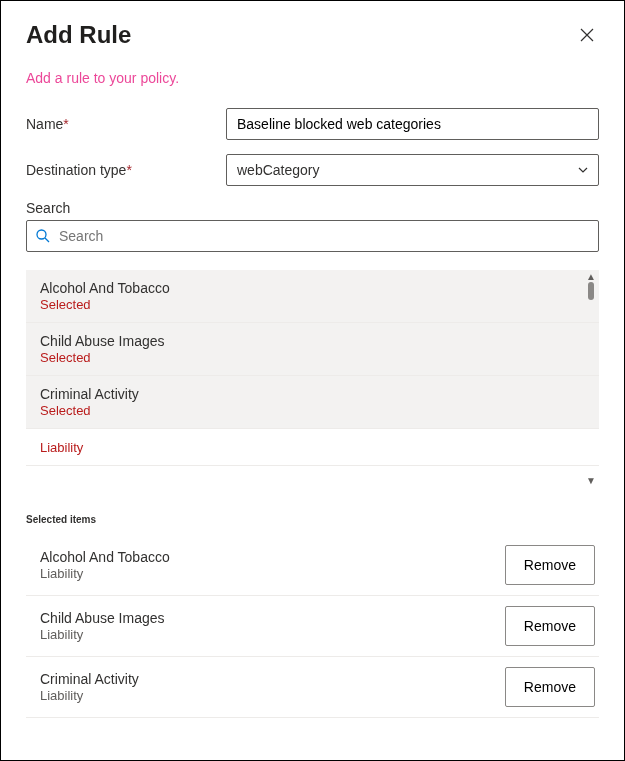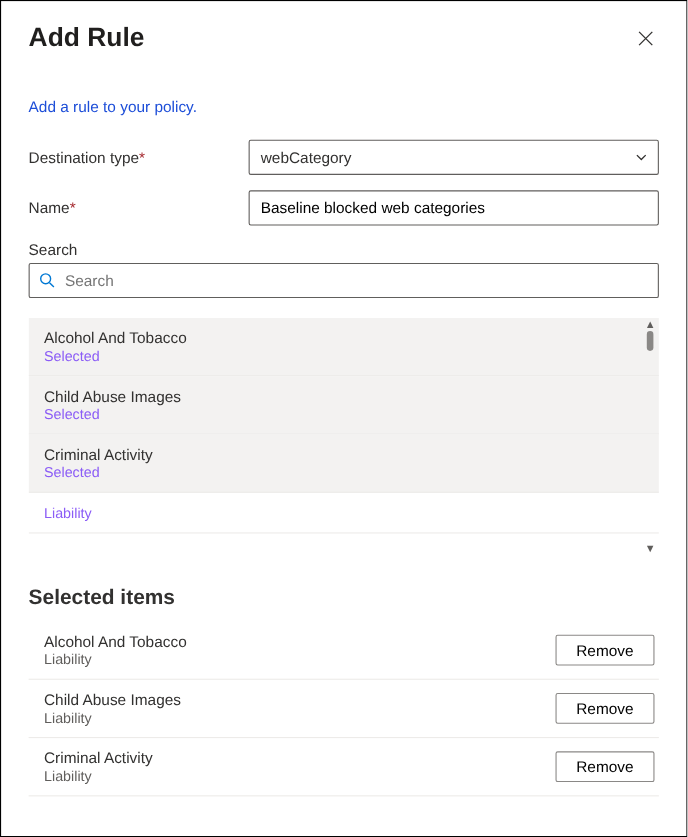--- a/index.html
+++ b/index.html
@@ -13,39 +13,39 @@
     width: 625px;
     height: 761px;
     border: 1px solid #000;
     padding: 20px 25px;
     overflow: hidden;
     position: relative;
   }
   .header {
     display: flex;
     justify-content: space-between;
-    margin-bottom: 40px;
+    margin-bottom: 21px;
   }
   .title {
     font-size: 24px;
     font-weight: 600;
     color: #201f1e;
   }
   .close-btn {
     background: none;
     border: none;
     cursor: pointer;
     padding: 4px;
     display: flex;
     align-items: center;
     justify-content: center;
   }
   .subtitle {
     font-size: 14px;
-    color: #1d4ed8;
+    color: #ec4899;
     margin-bottom: 22px;
   }
   .form-row {
     display: flex;
     align-items: center;
     margin-bottom: 14px;
   }
   .form-label {
     width: 200px;
     font-size: 14px;
@@ -123,21 +123,21 @@
   }
   .list-item.selected {
     background: #f3f2f1;
   }
   .list-item .name {
     font-size: 14px;
     color: #323130;
   }
   .list-item .sub {
     font-size: 13px;
-    color: #8b5cf6;
+    color: #b91c1c;
     margin-top: 1px;
   }
   .scroll-indicator {
     position: absolute;
     right: 1px;
     top: 0;
     bottom: 0;
     width: 14px;
     display: flex;
     flex-direction: column;
@@ -154,21 +154,21 @@
     width: 6px;
     height: 18px;
     background: #8a8886;
     border-radius: 3px;
     position: absolute;
     top: 12px;
     right: 4px;
   }
   .selected-heading {
     font-weight: 600;
-    font-size: 19px;
+    font-size: 10px;
     margin-top: 26px;
     margin-bottom: 10px;
   }
   .selected-list {
   }
   .selected-row {
     display: flex;
     align-items: center;
     justify-content: space-between;
     padding: 10px 4px 10px 14px;
@@ -180,21 +180,21 @@
   }
   .selected-row .info .sub {
     font-size: 13px;
     color: #605e5c;
     margin-top: 1px;
   }
   .remove-btn {
     background: #fff;
     border: 1px solid #8a8886;
     border-radius: 2px;
-    height: 28px;
+    height: 40px;
     padding: 0 18px;
     font-size: 14px;
     font-family: inherit;
     cursor: pointer;
   }
 </style>
 </head>
 <body>
 
 <div class="panel">
@@ -205,37 +205,37 @@
       <svg width="16" height="16" viewBox="0 0 16 16">
           <path d="M2 2 L14 14 M14 2 L2 14" stroke="#323130" stroke-width="1.2" fill="none"></path>
         </svg>
     </button>
   </div>
 
   <p class="subtitle">Add a rule to your policy.</p>
 
   <div class="form-row">
     <label class="form-label">
+      <span>Name</span><span class="required">*</span>
+    </label>
+    <input type="text" class="text-input" value="Baseline blocked web categories" style="">
+  </div>
+
+  <div class="form-row">
+    <label class="form-label">
       <span>Destination type</span><span class="required">*</span>
     </label>
     <div class="select-wrapper">
       <div class="select-input" style="display:flex;align-items:center;">
         <span>webCategory</span>
       </div>
       <svg class="chevron" width="12" height="12" viewBox="0 0 12 12">
           <path d="M2 4 L6 8 L10 4" stroke="#323130" stroke-width="1.2" fill="none"></path>
         </svg>
     </div>
-  </div>
-
-  <div class="form-row">
-    <label class="form-label">
-      <span>Name</span><span class="required">*</span>
-    </label>
-    <input type="text" class="text-input" value="Baseline blocked web categories" style="">
   </div>
 
   <div class="search-section">
     <label class="search-label">Search</label>
     <div class="search-box">
       <svg width="16" height="16" viewBox="0 0 16 16">
           <circle cx="6.5" cy="6.5" r="4.5" stroke="#0078d4" stroke-width="1.3" fill="none"></circle>
           <line x1="10" y1="10" x2="14" y2="14" stroke="#0078d4" stroke-width="1.3"></line>
         </svg>
       <input type="text" placeholder="Search" style="">

